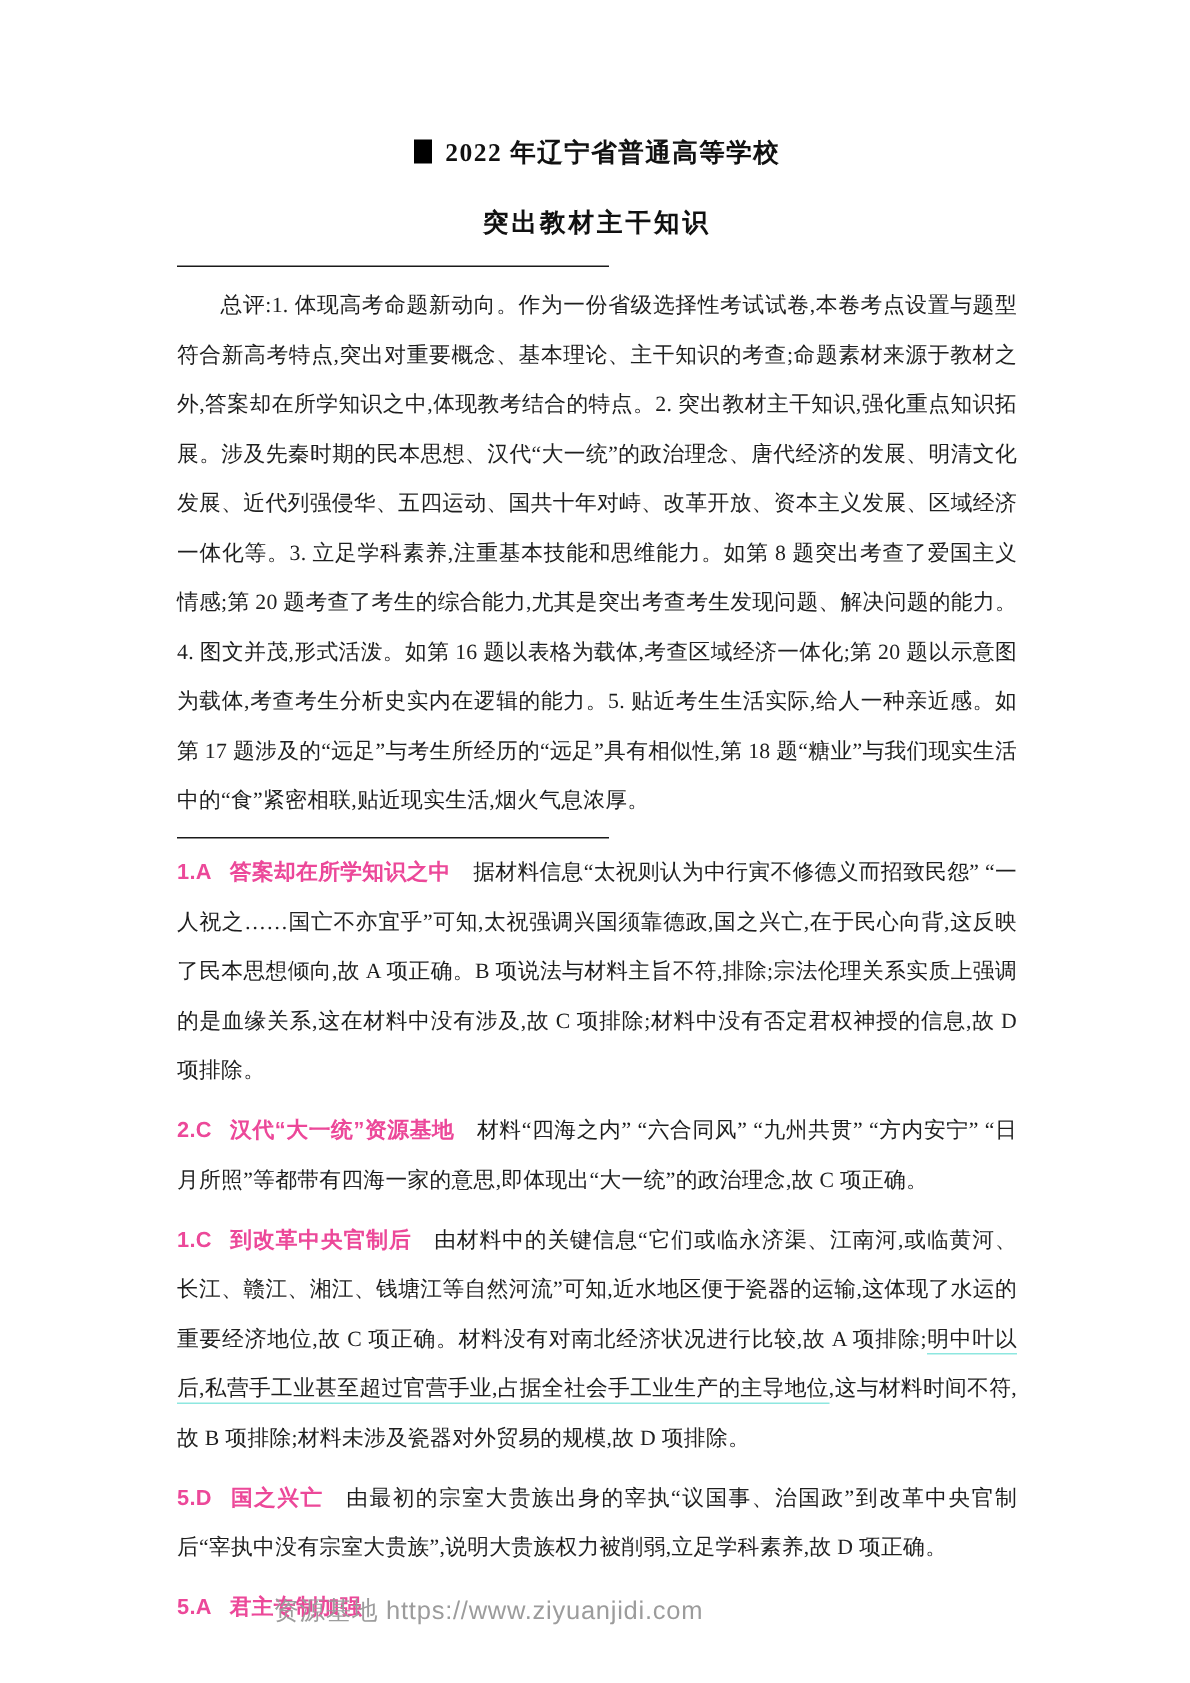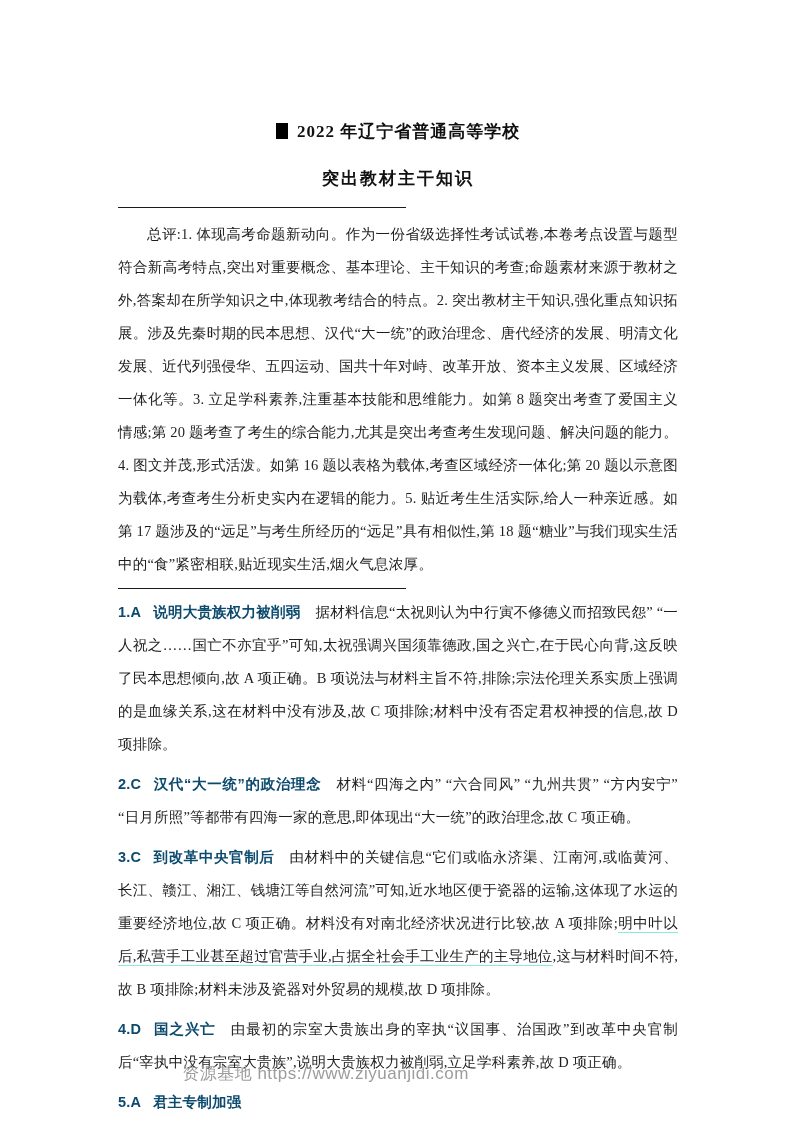--- a/index.html
+++ b/index.html
@@ -10,21 +10,21 @@
     overflow:hidden;
     font-family:"Liberation Serif","DejaVu Serif",serif;
     color:#1e1e1e;
   }
   .content {
     position:absolute;
     left:118px; top:0;
     width:560px;
   }
   
-  .doc-title { text-align:center; padding-top:120px; font-weight:bold; font-size:17px; color:#111; }
+  .doc-title { text-align:center; padding-top:90px; font-weight:bold; font-size:17px; color:#111; }
   .doc-title .t1 { margin-bottom:24px; letter-spacing:1px; }
   .doc-title .t2 { letter-spacing:2px; }
   .sq {
     display:inline-block;
     width:12px; height:16px;
     background:#000;
     margin-right:9px;
     vertical-align:-2px;
   }
   
@@ -58,21 +58,21 @@
   .section {
     margin:7px 0 0 0;
     font-size:14.5px;
     line-height:33px;
     text-align:justify;
     letter-spacing:0.2px;
   }
   .sec-num, .sec-topic {
     font-family:"Liberation Sans","DejaVu Sans",sans-serif;
     font-weight:bold;
-    color:#0c4a6e;
+    color:#ec4899;
   }
   .sec-num { margin-right:12px; }
   .sec-topic { margin-right:15px; }
   .u {
     border-bottom:1.6px solid #8ee7e0;
     padding-bottom:1px;
   }
   
   .footer {
     position:absolute;
@@ -97,33 +97,33 @@
     </div>
 
     <div class="rule rule-top"></div>
 
     <p class="overview">总评:1. 体现高考命题新动向。作为一份省级选择性考试试卷,本卷考点设置与题型符合新高考特点,突出对重要概念、基本理论、主干知识的考查;命题素材来源于教材之外,答案却在所学知识之中,体现教考结合的特点。2. 突出教材主干知识,强化重点知识拓展。涉及先秦时期的民本思想、汉代“大一统”的政治理念、唐代经济的发展、明清文化发展、近代列强侵华、五四运动、国共十年对峙、改革开放、资本主义发展、区域经济一体化等。3. 立足学科素养,注重基本技能和思维能力。如第 8 题突出考查了爱国主义情感;第 20 题考查了考生的综合能力,尤其是突出考查考生发现问题、解决问题的能力。4. 图文并茂,形式活泼。如第 16 题以表格为载体,考查区域经济一体化;第 20 题以示意图为载体,考查考生分析史实内在逻辑的能力。5. 贴近考生生活实际,给人一种亲近感。如第 17 题涉及的“远足”与考生所经历的“远足”具有相似性,第 18 题“糖业”与我们现实生活中的“食”紧密相联,贴近现实生活,烟火气息浓厚。</p>
 
     <div class="rule rule-bottom"></div>
 
 
     <p class="section">
-      <span class="sec-num">1.A</span><span class="sec-topic">说明大贵族权力被削弱</span><span>据材料信息“太祝则认为中行寅不修德义而招致民怨” “一人祝之……国亡不亦宜乎”可知,太祝强调兴国须靠德政,国之兴亡,在于民心向背,这反映了民本思想倾向,故 A 项正确。B 项说法与材料主旨不符,排除;宗法伦理关系实质上强调的是血缘关系,这在材料中没有涉及,故 C 项排除;材料中没有否定君权神授的信息,故 D 项排除。</span>
+      <span class="sec-num">1.A</span><span class="sec-topic">答案却在所学知识之中</span><span>据材料信息“太祝则认为中行寅不修德义而招致民怨” “一人祝之……国亡不亦宜乎”可知,太祝强调兴国须靠德政,国之兴亡,在于民心向背,这反映了民本思想倾向,故 A 项正确。B 项说法与材料主旨不符,排除;宗法伦理关系实质上强调的是血缘关系,这在材料中没有涉及,故 C 项排除;材料中没有否定君权神授的信息,故 D 项排除。</span>
     </p>
 
     <p class="section">
-      <span class="sec-num">2.C</span><span class="sec-topic">汉代“大一统”的政治理念</span><span>材料“四海之内” “六合同风” “九州共贯” “方内安宁” “日月所照”等都带有四海一家的意思,即体现出“大一统”的政治理念,故 C 项正确。</span>
+      <span class="sec-num">2.C</span><span class="sec-topic">汉代“大一统”资源基地</span><span>材料“四海之内” “六合同风” “九州共贯” “方内安宁” “日月所照”等都带有四海一家的意思,即体现出“大一统”的政治理念,故 C 项正确。</span>
     </p>
 
     <p class="section">
-      <span class="sec-num">3.C</span><span class="sec-topic">到改革中央官制后</span><span>由材料中的关键信息“它们或临永济渠、江南河,或临黄河、长江、赣江、湘江、钱塘江等自然河流”可知,近水地区便于瓷器的运输,这体现了水运的重要经济地位,故 C 项正确。材料没有对南北经济状况进行比较,故 A 项排除;</span><span class="u">明中叶以后,私营手工业甚至超过官营手业,占据全社会手工业生产的主导地位</span><span>,这与材料时间不符,故 B 项排除;材料未涉及瓷器对外贸易的规模,故 D 项排除。</span>
+      <span class="sec-num">1.C</span><span class="sec-topic">到改革中央官制后</span><span>由材料中的关键信息“它们或临永济渠、江南河,或临黄河、长江、赣江、湘江、钱塘江等自然河流”可知,近水地区便于瓷器的运输,这体现了水运的重要经济地位,故 C 项正确。材料没有对南北经济状况进行比较,故 A 项排除;</span><span class="u">明中叶以后,私营手工业甚至超过官营手业,占据全社会手工业生产的主导地位</span><span>,这与材料时间不符,故 B 项排除;材料未涉及瓷器对外贸易的规模,故 D 项排除。</span>
     </p>
 
     <p class="section">
-      <span class="sec-num">4.D</span><span class="sec-topic">国之兴亡</span><span>由最初的宗室大贵族出身的宰执“议国事、治国政”到改革中央官制后“宰执中没有宗室大贵族”,说明大贵族权力被削弱,立足学科素养,故 D 项正确。</span>
+      <span class="sec-num">5.D</span><span class="sec-topic">国之兴亡</span><span>由最初的宗室大贵族出身的宰执“议国事、治国政”到改革中央官制后“宰执中没有宗室大贵族”,说明大贵族权力被削弱,立足学科素养,故 D 项正确。</span>
     </p>
 
     <p class="section">
       <span class="sec-num">5.A</span><span class="sec-topic">君主专制加强</span>
     </p>
 
   </div>
 
   <div class="footer">
     <span>资源基地 https://www.ziyuanjidi.com</span>

